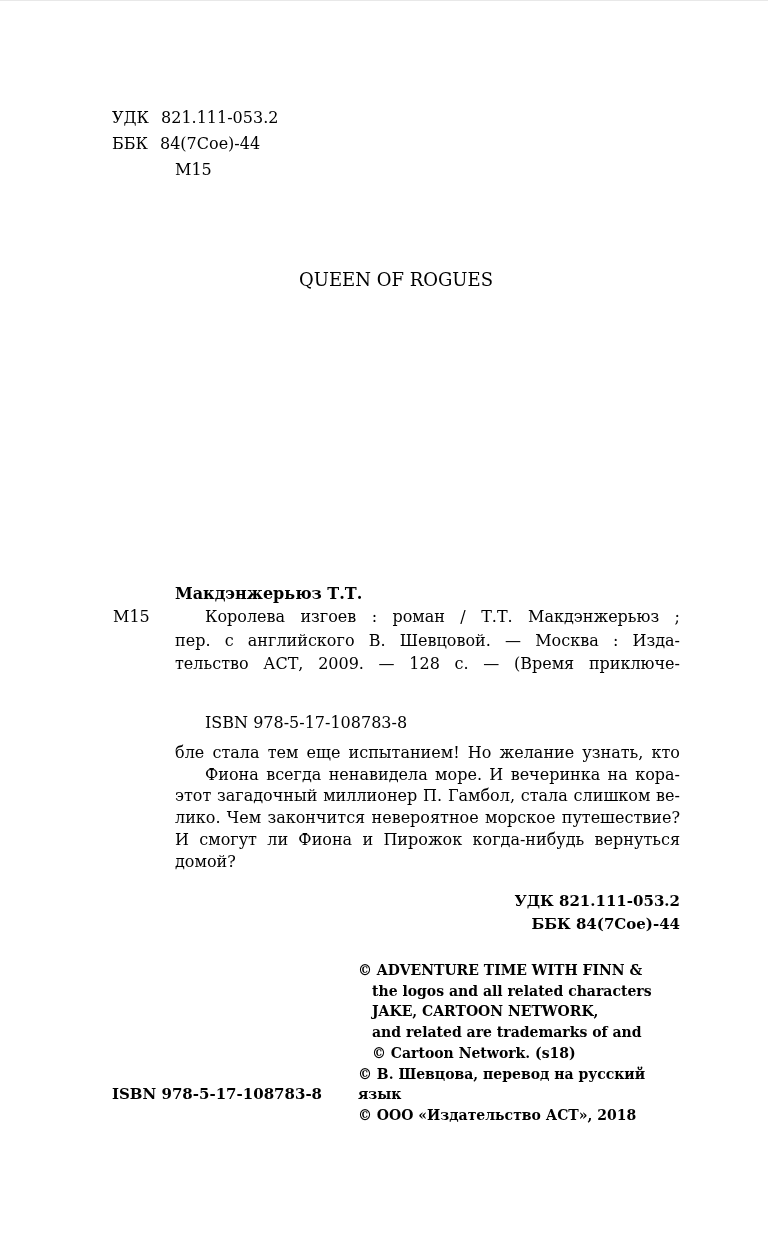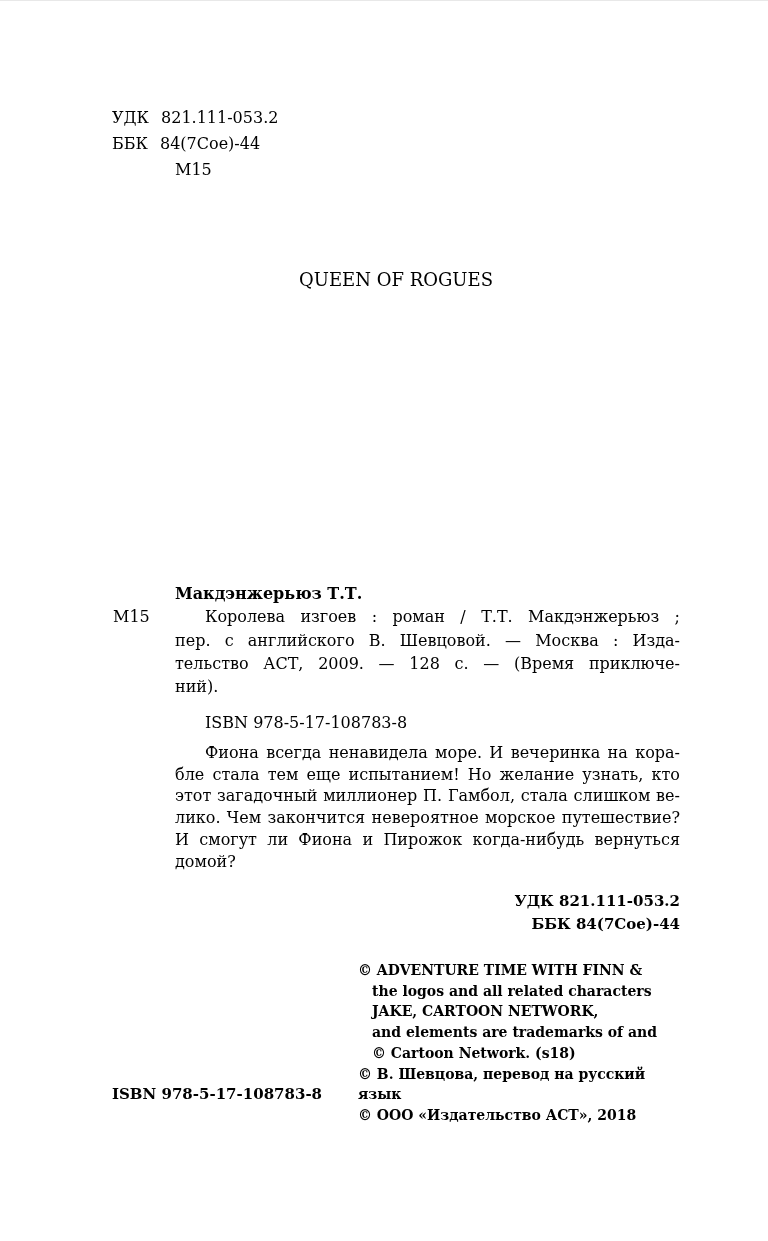--- a/index.html
+++ b/index.html
@@ -125,45 +125,44 @@
   </div>
 
   <div class="abs card-code">М15</div>
 
   <div class="abs card">
     <div class="card-author">Макдэнжерьюз Т.Т.</div>
     <div class="card-desc">
       <div class="jline first-indent">Королева изгоев : роман / Т.Т. Макдэнжерьюз ;</div>
       <div class="jline">пер. с английского В. Шевцовой. — Москва : Изда-</div>
       <div class="jline">тельство АСТ, 2009. — 128 с. — (Время приключе-</div>
-      <div class="lline">ний).</div>
     </div>
   </div>
 
   <div class="abs card-isbn">ISBN 978-5-17-108783-8</div>
 
   <div class="abs annotation">
+    <div class="jline">бле стала тем еще испытанием! Но желание узнать, кто</div>
     <div class="jline first-indent">Фиона всегда ненавидела море. И вечеринка на кора-</div>
-    <div class="jline">бле стала тем еще испытанием! Но желание узнать, кто</div>
     <div class="jline">этот загадочный миллионер П. Гамбол, стала слишком ве-</div>
     <div class="jline">лико. Чем закончится невероятное морское путешествие?</div>
     <div class="jline">И смогут ли Фиона и Пирожок когда-нибудь вернуться</div>
     <div class="lline">домой?</div>
   </div>
 
   <div class="abs right-codes">
     <div>УДК 821.111-053.2</div>
     <div>ББК 84(7Сое)-44</div>
   </div>
 
   <div class="abs copyright">
     <div>© ADVENTURE TIME WITH FINN &amp;</div>
     <div class="cont">the logos and all related characters</div>
     <div class="cont">JAKE, CARTOON NETWORK,</div>
-    <div class="cont">and elements are trademarks of and</div>
+    <div class="cont">and related are trademarks of and</div>
     <div class="cont">© Cartoon Network. (s18)</div>
     <div>© В. Шевцова, перевод на русский язык</div>
     <div>© ООО «Издательство АСТ», 2018</div>
   </div>
 
   <div class="abs footer-isbn">ISBN 978-5-17-108783-8</div>
 
 </div>
 
 </body></html>

